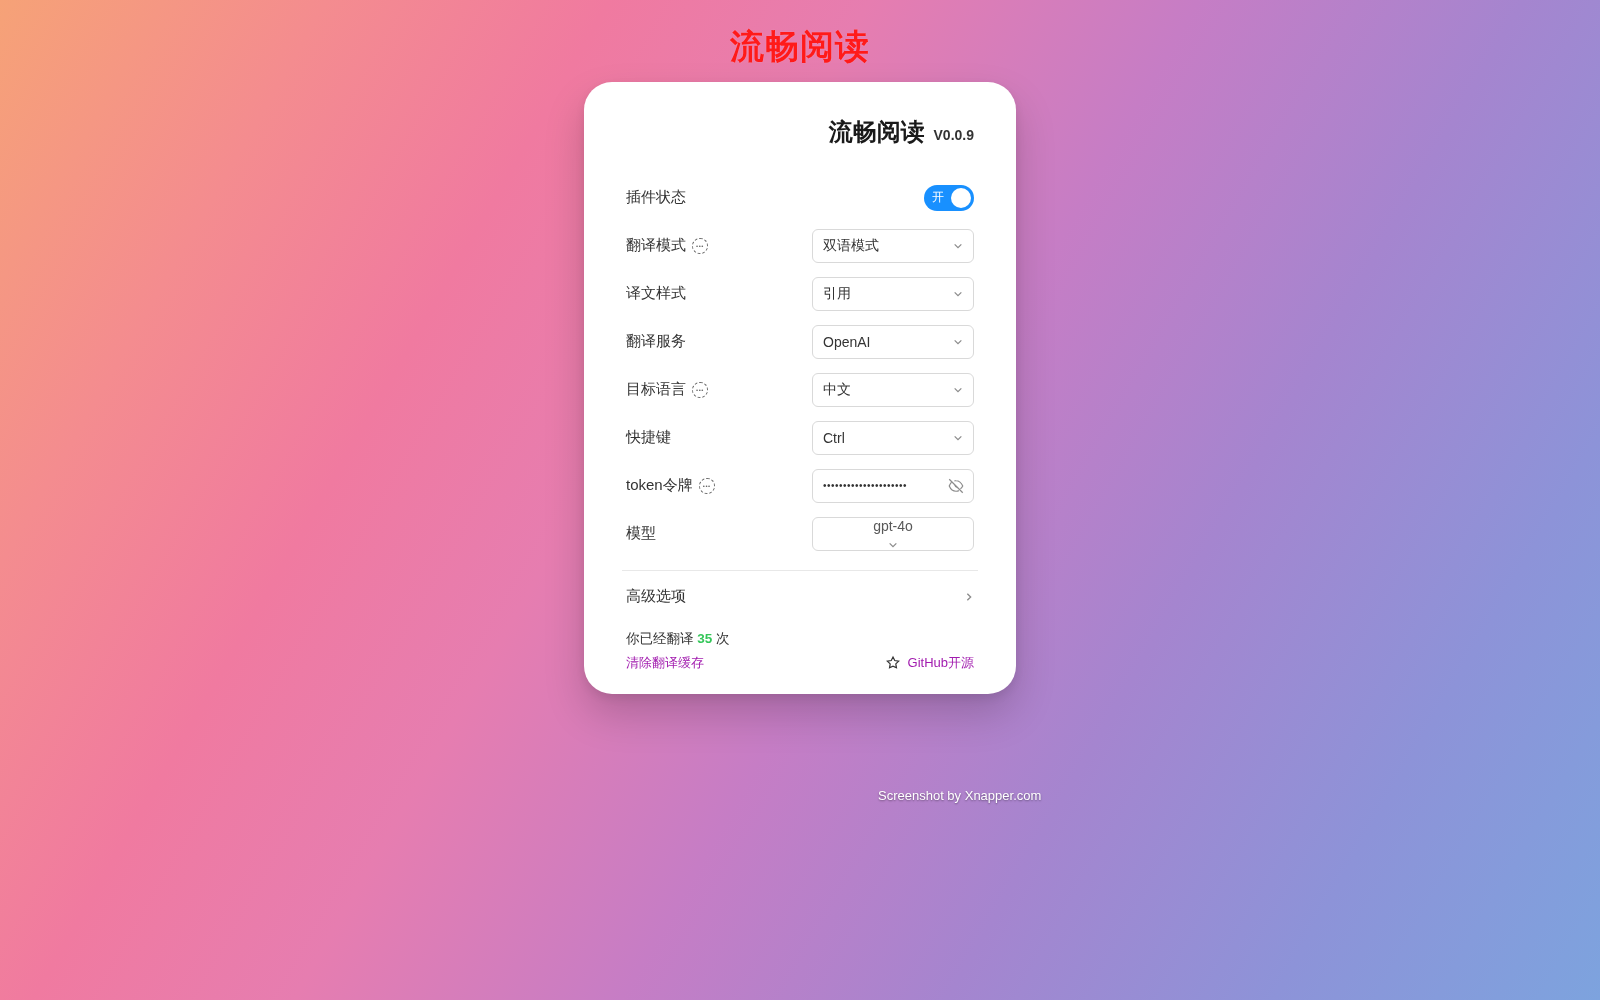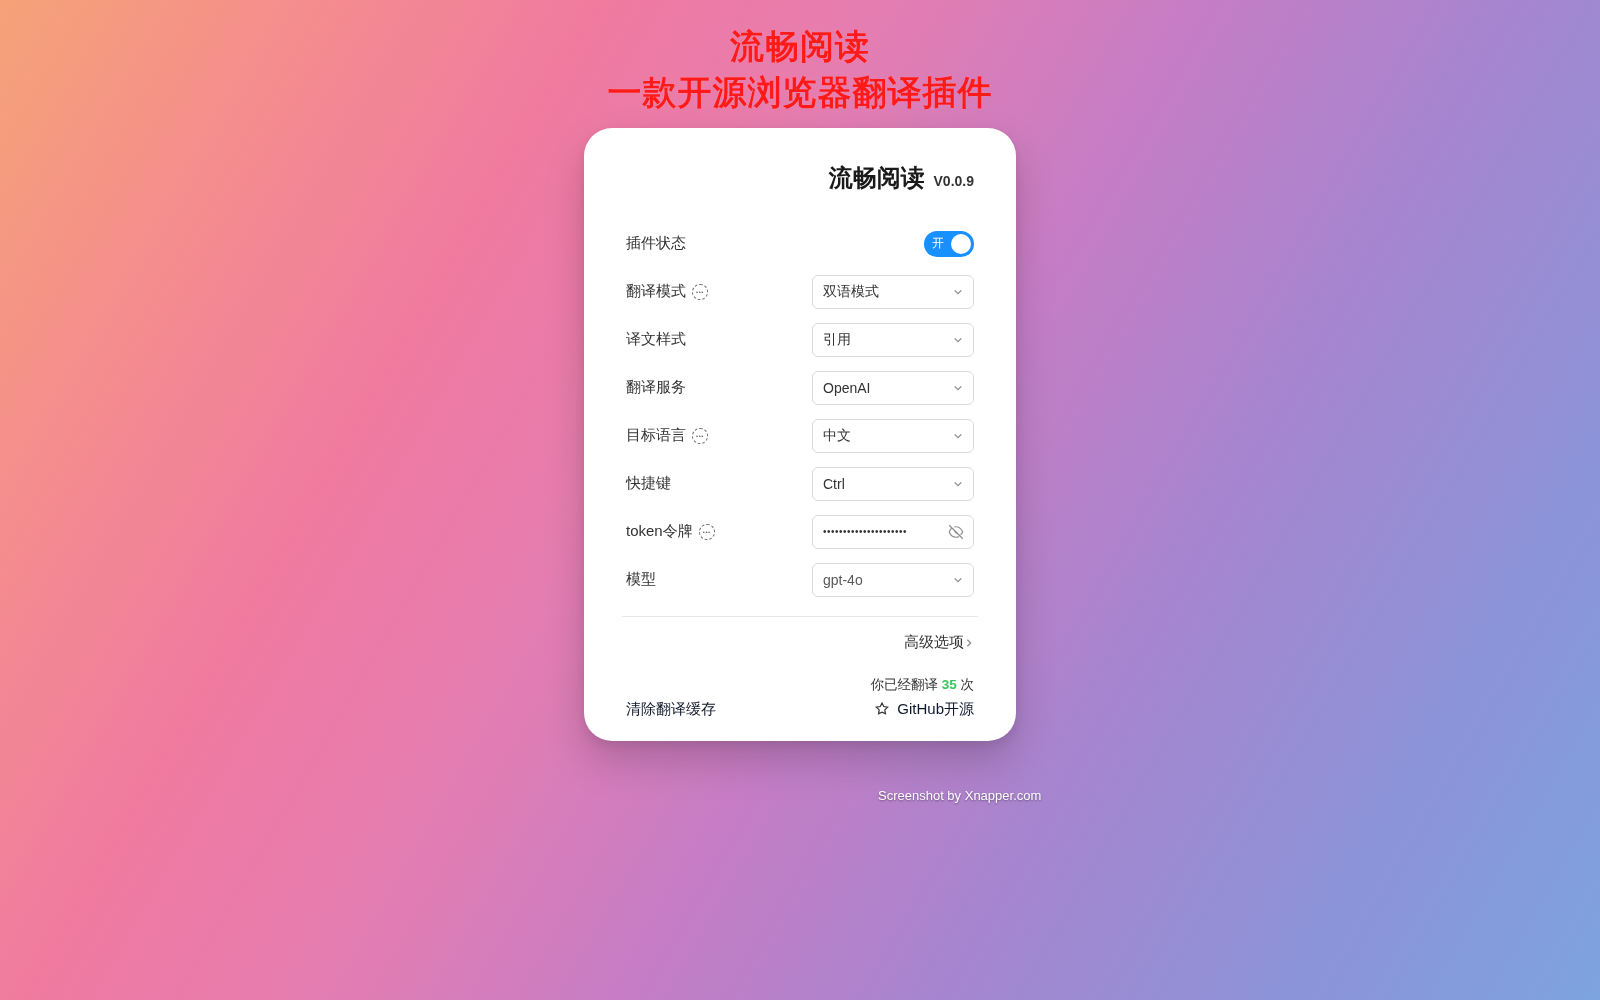--- a/index.html
+++ b/index.html
@@ -98,21 +98,21 @@
     border: 1px solid #d9d9d9;
     border-radius: 6px;
     display: flex;
     align-items: center;
     justify-content: space-between;
     padding: 0 10px;
     font-size: 14px;
     color: #333;
     background: #fff;
   }
-  .select.placeholder { color: #595959; }
+  .select.placeholder { color: #595959; flex-direction: column; }
   .chev {
     width: 10px; height: 10px;
     display: inline-block;
   }
   .chev svg { display:block; }
 
   
   .token-input {
     width: 162px;
     height: 34px;
@@ -134,41 +134,41 @@
 
   .divider {
     height: 1px;
     background: #e8e8e8;
     margin: 12px -4px 0;
   }
 
   .adv-row {
     display: flex;
     align-items: center;
-    justify-content: flex-end;
+    justify-content: space-between;
     padding: 16px 0 10px;
     font-size: 15px;
     color: #333;
   }
 
   .stats {
-    text-align: right;
+    text-align: left;
     font-size: 13.5px;
     color: #333;
     margin-top: 14px;
   }
   .stats .count { color: #34c759; font-weight: 600; }
 
   .footer {
     display: flex;
     align-items: center;
     justify-content: space-between;
     margin-top: 6px;
-    font-size: 15px;
-    color: #0f172a;
+    font-size: 13px;
+    color: #a21caf;
   }
   .footer .gh {
     display: flex; align-items: center; gap: 7px;
   }
   .star { width: 16px; height: 16px; display:inline-flex; }
 
   .credit {
     position: absolute;
     left: 50%;
     transform: translateX(78px);
@@ -178,21 +178,20 @@
     text-shadow: 0 1px 2px rgba(0,0,0,.4);
   }
 
   .chevron-right svg, .chev svg { stroke:#8c8c8c; }
 </style>
 </head>
 <body>
 
 <div class="hero">
   <div>流畅阅读</div>
-  <div>一款开源浏览器翻译插件</div>
 </div>
 
 <div class="card">
   <div class="card-title">
     <span>流畅阅读</span>
     <span class="ver">V0.0.9</span>
   </div>
 
   <div class="row">
     <div class="label">插件状态</div>

